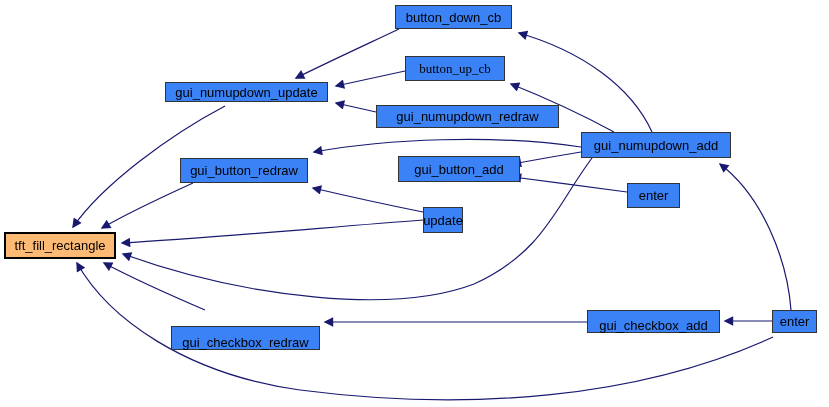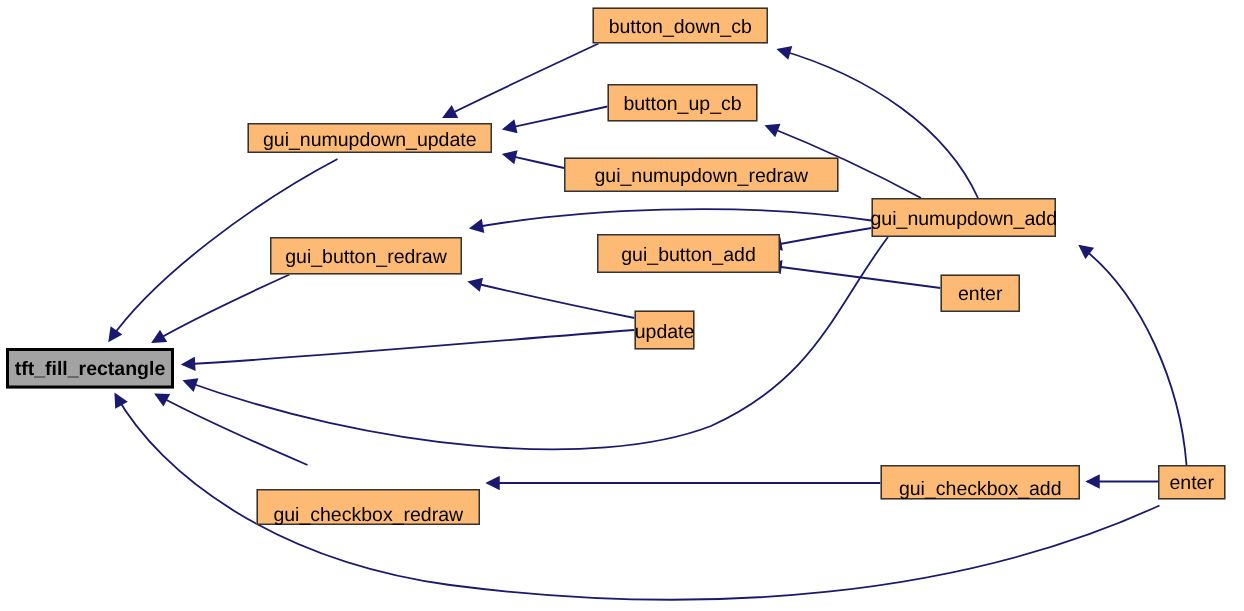--- a/index.html
+++ b/index.html
@@ -7,36 +7,35 @@
     position:relative;
     width:829px;height:407px;
     background:#ffffff;
     font-family:"Liberation Sans", sans-serif;
     overflow:hidden;
   }
   #edges{position:absolute;left:0;top:0;width:829px;height:407px;}
   .node{
     position:absolute;
     box-sizing:border-box;
-    background:#fdba74;
+    background:#3b82f6;
     border:1px solid #333333;
     color:#000000;
     font-size:13px;
     line-height:1;
     display:flex;
     align-items:center;
     justify-content:center;
     white-space:nowrap;
     cursor:pointer;
   }
   .node.highlight{
-    background:#a3a3a3;
+    background:#fdba74;
     border:2px solid #000000;
     cursor:default;
-    font-weight:bold;
   }
 </style>
 </head>
 <body>
 
 <div id="canvas">
   <svg id="edges" width="829" height="407" viewBox="0 0 829 407" xmlns="http://www.w3.org/2000/svg">
     <defs>
       <marker id="arrow" viewBox="0 0 10 10" refX="8.5" refY="5" markerWidth="9" markerHeight="8" orient="auto">
         <path d="M0,0 L10,5 L0,10 z" fill="#191970"></path>
@@ -66,27 +65,27 @@
   <div id="nodes">
       <div class="node highlight" style="left: 4px; top: 232px; width: 112px; height: 27px;">
         <span>tft_fill_rectangle</span>
       </div>
       <div class="node" style="left: 165px; top: 82px; width: 163px; height: 20px;">
         <span>gui_numupdown_update</span>
       </div>
       <div class="node" style="left: 395px; top: 5px; width: 117px; height: 24px;">
         <span>button_down_cb</span>
       </div>
-      <div class="node" style="left: 405px; top: 56px; width: 100px; height: 25px;">
+      <div class="node" style="left: 405px; top: 56px; width: 100px; height: 25px; font-family: Liberation Serif, serif;">
         <span>button_up_cb</span>
       </div>
       <div class="node" style="left: 376px; top: 105px; width: 183px; height: 23px;">
         <span>gui_numupdown_redraw</span>
       </div>
-      <div class="node" style="left: 581px; top: 132px; width: 123px; height: 26px;">
+      <div class="node" style="left: 581px; top: 132px; width: 150px; height: 26px;">
         <span>gui_numupdown_add</span>
       </div>
       <div class="node" style="left: 180px; top: 158px; width: 128px; height: 25px;">
         <span>gui_button_redraw</span>
       </div>
       <div class="node" style="left: 398px; top: 156px; width: 122px; height: 26px;">
         <span>gui_button_add</span>
       </div>
       <div class="node" style="left: 627px; top: 183px; width: 53px; height: 25px;">
         <span>enter</span>

